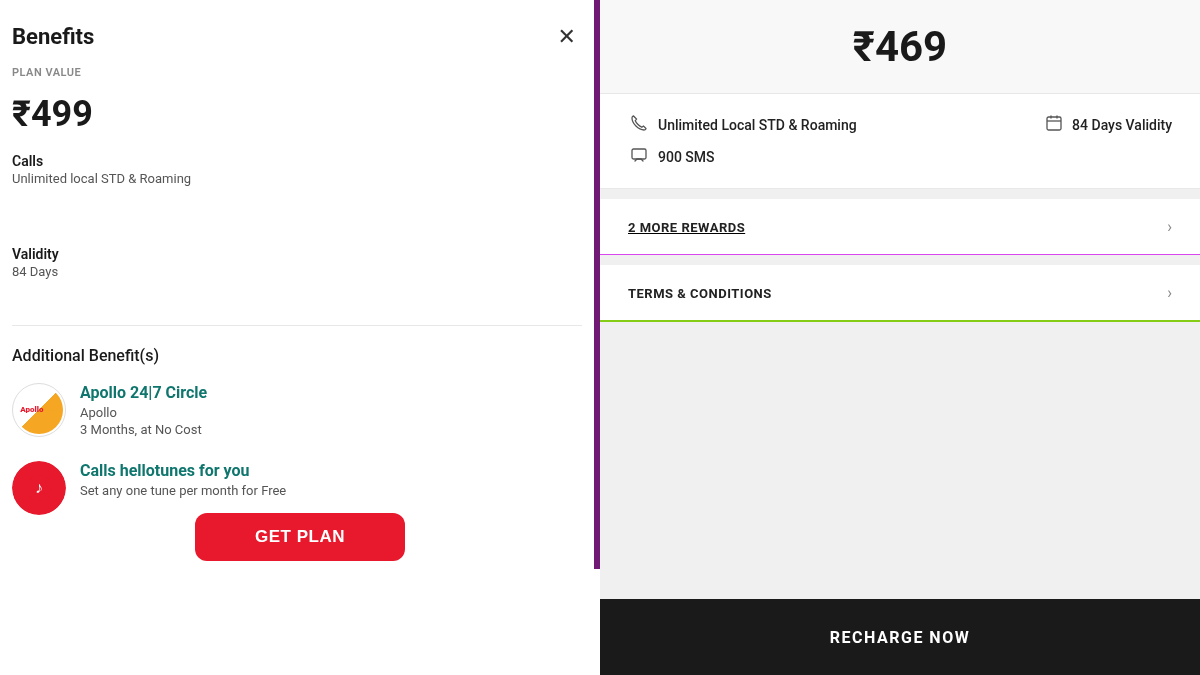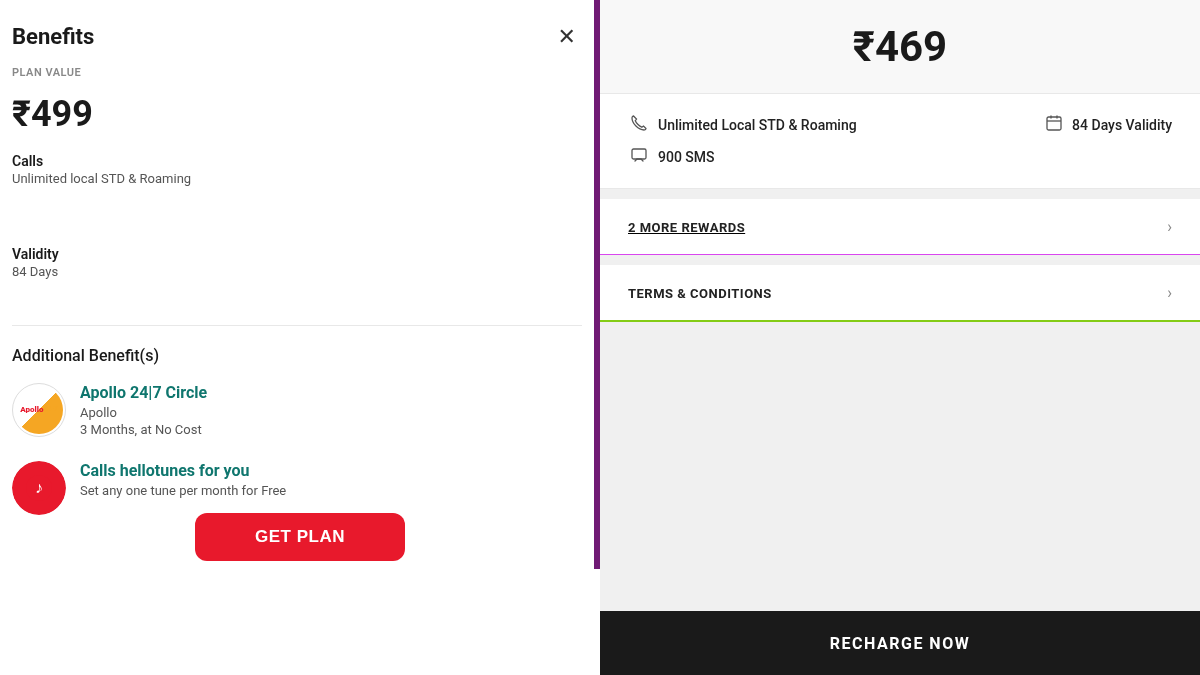--- a/index.html
+++ b/index.html
@@ -270,21 +270,21 @@
 
     .tnc-title {
       font-size: 13px;
       font-weight: 700;
       color: #222;
       letter-spacing: 0.5px;
       text-transform: uppercase;
     }
 
     .bottom-bar-right {
-      height: 64px;
+      height: 76px;
       background: #1a1a1a;
       display: flex;
       align-items: center;
       justify-content: center;
       cursor: pointer;
     }
 
     .recharge-btn-text {
       color: #fff;
       font-size: 16px;

